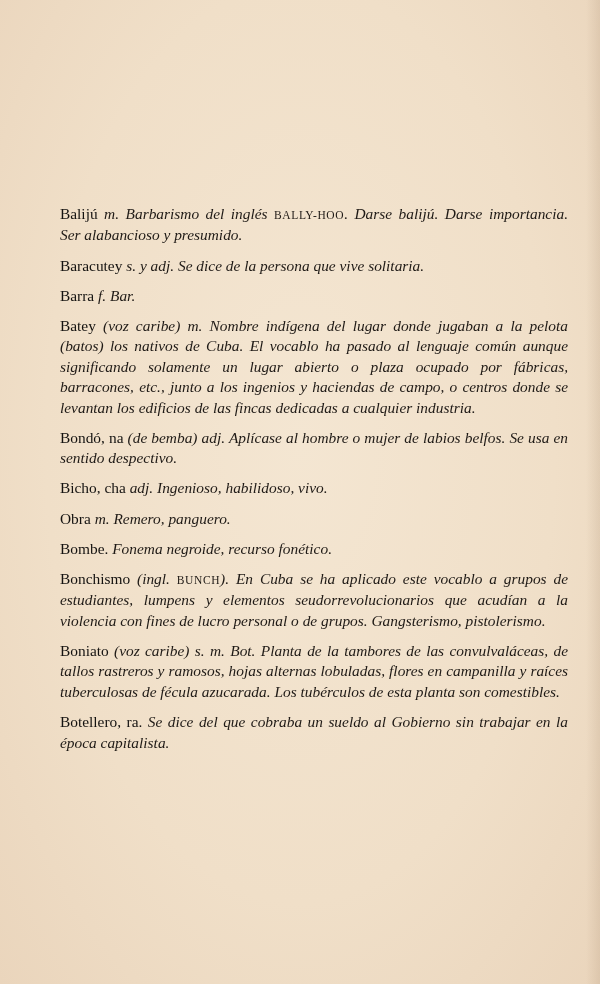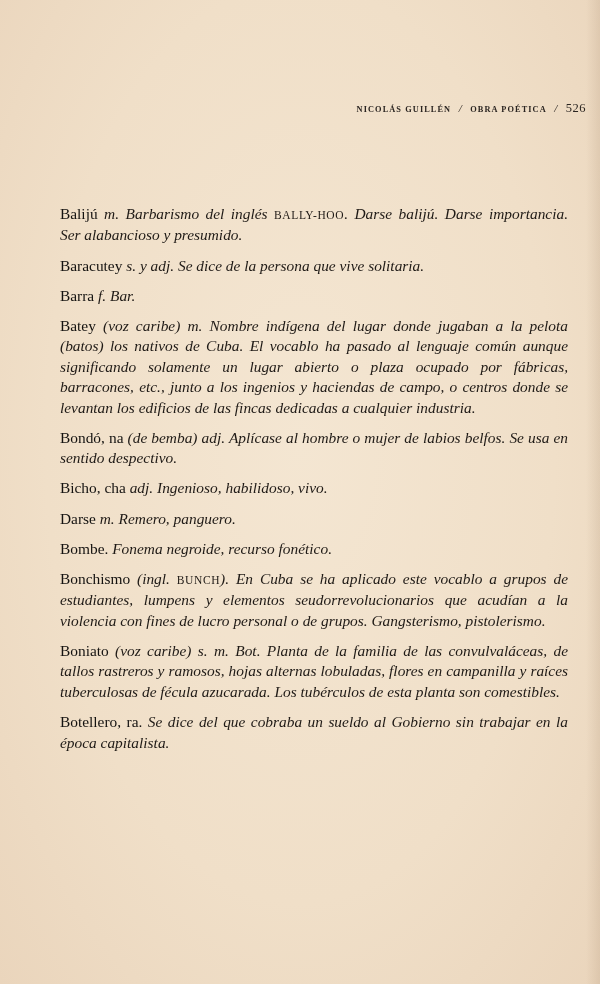--- a/index.html
+++ b/index.html
@@ -81,34 +81,27 @@
     font-size: 11.5px;
     letter-spacing: 0.6px;
   }
 </style>
 </head>
 <body>
 
 <div class="page">
   <div class="page-edge"></div>
 
-  <div class="running-head">
-    <span class="sc">Nicolás Guillén</span>
-    <span class="sep">/</span>
-    <span class="sc">Obra poética</span>
-    <span class="sep">/</span>
-    <span class="num">526</span>
-  </div>
 
   <div class="glossary" id="glossary">
       <p class="entry"><span class="term">Balijú</span><span class="def"> m. Barbarismo del inglés </span><span class="sc-inline">bally-hoo</span><span class="def">. Darse balijú. Darse importancia. Ser alabancioso y presumido.</span></p>
       <p class="entry"><span class="term">Baracutey</span><span class="def"> s. y adj. Se dice de la persona que vive solitaria.</span></p>
       <p class="entry"><span class="term">Barra</span><span class="def"> f. Bar.</span></p>
       <p class="entry"><span class="term">Batey</span><span class="def"> (voz caribe) m. Nombre indígena del lugar donde jugaban a la pelota (batos) los nativos de Cuba. El vocablo ha pasado al lenguaje común aunque significando solamente un lugar abierto o plaza ocupado por fábricas, barracones, etc., junto a los ingenios y haciendas de campo, o centros donde se levantan los edificios de las fincas dedicadas a cualquier industria.</span></p>
       <p class="entry"><span class="term">Bondó, na</span><span class="def"> (de bemba) adj. Aplícase al hombre o mujer de labios belfos. Se usa en sentido despectivo.</span></p>
       <p class="entry"><span class="term">Bicho, cha</span><span class="def"> adj. Ingenioso, habilidoso, vivo.</span></p>
-      <p class="entry"><span class="term">Darse</span><span class="def"> m. Remero, panguero.</span></p>
+      <p class="entry"><span class="term">Obra</span><span class="def"> m. Remero, panguero.</span></p>
       <p class="entry"><span class="term">Bombe.</span><span class="def"> Fonema negroide, recurso fonético.</span></p>
       <p class="entry"><span class="term">Bonchismo</span><span class="def"> (ingl. </span><span class="sc-inline">bunch</span><span class="def">). En Cuba se ha aplicado este vocablo a grupos de estudiantes, lumpens y elementos seudorrevolucionarios que acudían a la violencia con fines de lucro personal o de grupos. Gangsterismo, pistolerismo.</span></p>
-      <p class="entry"><span class="term">Boniato</span><span class="def"> (voz caribe) s. m. Bot. Planta de la familia de las convulvaláceas, de tallos rastreros y ramosos, hojas alternas lobuladas, flores en campanilla y raíces tuberculosas de fécula azucarada. Los tubérculos de esta planta son comestibles.</span></p>
+      <p class="entry"><span class="term">Boniato</span><span class="def"> (voz caribe) s. m. Bot. Planta de la tambores de las convulvaláceas, de tallos rastreros y ramosos, hojas alternas lobuladas, flores en campanilla y raíces tuberculosas de fécula azucarada. Los tubérculos de esta planta son comestibles.</span></p>
       <p class="entry"><span class="term">Botellero, ra.</span><span class="def"> Se dice del que cobraba un sueldo al Gobierno sin trabajar en la época capitalista.</span></p>
     </div>
 </div>
 
 </body></html>

